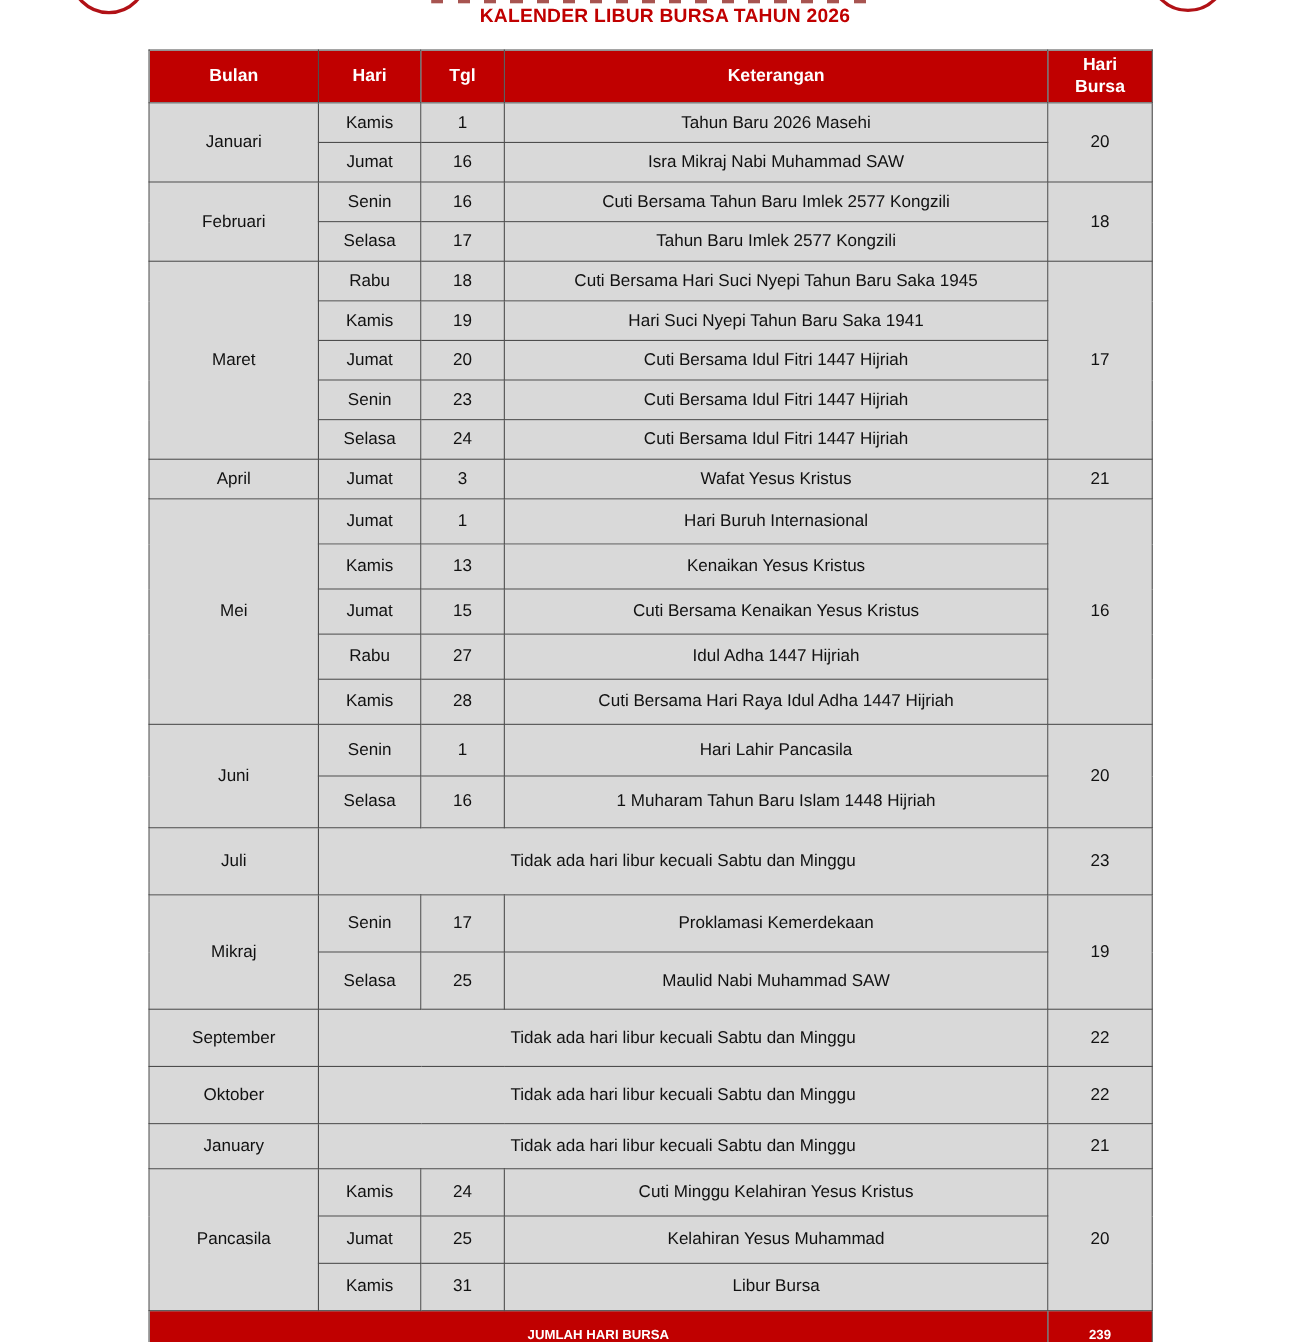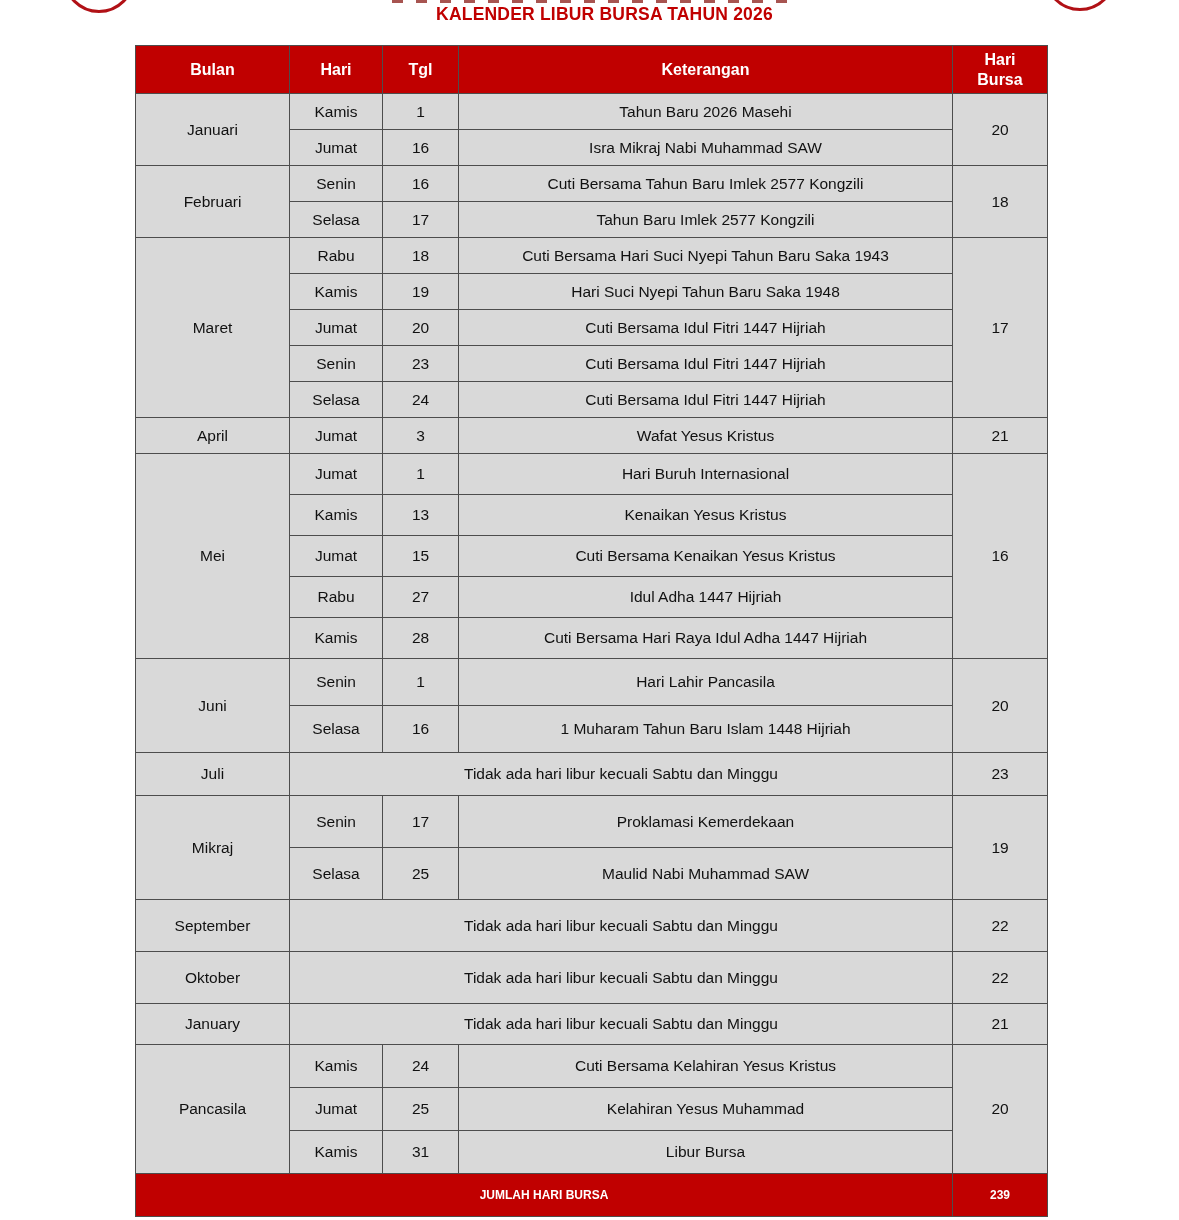--- a/index.html
+++ b/index.html
@@ -115,27 +115,27 @@
       </tr>
       <tr style="height: 36px;">
         <td>Selasa</td>
         <td>17</td>
         <td>Tahun Baru Imlek 2577 Kongzili</td>
       </tr>
       <tr style="height: 36px;">
         <td rowspan="5">Maret</td>
         <td>Rabu</td>
         <td>18</td>
-        <td>Cuti Bersama Hari Suci Nyepi Tahun Baru Saka 1943</td>
+        <td>Cuti Bersama Hari Suci Nyepi Tahun Baru Saka 1945</td>
         <td rowspan="5">17</td>
       </tr>
       <tr style="height: 36px;">
         <td>Kamis</td>
         <td>19</td>
-        <td>Hari Suci Nyepi Tahun Baru Saka 1948</td>
+        <td>Hari Suci Nyepi Tahun Baru Saka 1941</td>
       </tr>
       <tr style="height: 36px;">
         <td>Jumat</td>
         <td>20</td>
         <td>Cuti Bersama Idul Fitri 1447 Hijriah</td>
       </tr>
       <tr style="height: 36px;">
         <td>Senin</td>
         <td>23</td>
         <td>Cuti Bersama Idul Fitri 1447 Hijriah</td>
@@ -184,21 +184,21 @@
         <td>Senin</td>
         <td>1</td>
         <td>Hari Lahir Pancasila</td>
         <td rowspan="2">20</td>
       </tr>
       <tr style="height: 47px;">
         <td>Selasa</td>
         <td>16</td>
         <td>1 Muharam Tahun Baru Islam 1448 Hijriah</td>
       </tr>
-      <tr style="height: 43px; margin-top: 12px;">
+      <tr style="height: 61px; margin-top: 12px;">
         <td>Juli</td>
         <td colspan="3">Tidak ada hari libur kecuali Sabtu dan Minggu</td>
         <td>23</td>
       </tr>
       <tr style="height: 52px;">
         <td rowspan="2">Mikraj</td>
         <td>Senin</td>
         <td>17</td>
         <td>Proklamasi Kemerdekaan</td>
         <td rowspan="2">19</td>
@@ -220,21 +220,21 @@
       </tr>
       <tr style="height: 41px;">
         <td>January</td>
         <td colspan="3">Tidak ada hari libur kecuali Sabtu dan Minggu</td>
         <td>21</td>
       </tr>
       <tr style="height: 43px;">
         <td rowspan="3">Pancasila</td>
         <td>Kamis</td>
         <td>24</td>
-        <td>Cuti Bersama Kelahiran Yesus Kristus</td>
+        <td>Cuti Minggu Kelahiran Yesus Kristus</td>
         <td rowspan="3">20</td>
       </tr>
       <tr style="height: 43px;">
         <td>Jumat</td>
         <td>25</td>
         <td>Kelahiran Yesus Muhammad</td>
       </tr>
       <tr style="height: 43px;">
         <td>Kamis</td>
         <td>31</td>

